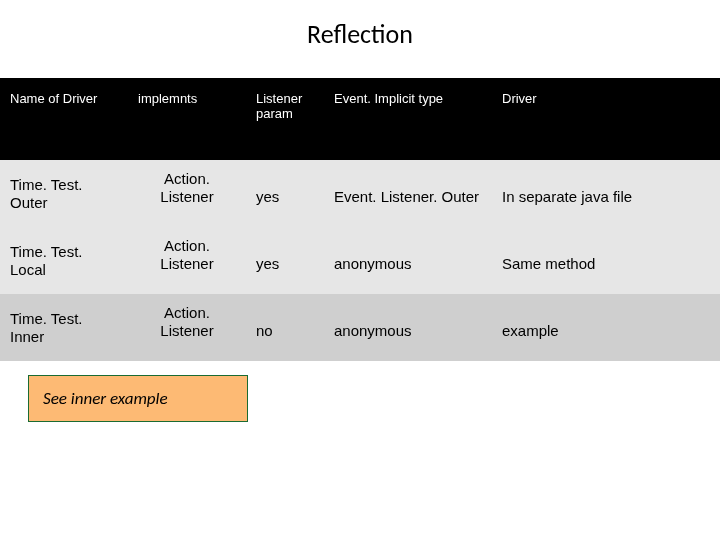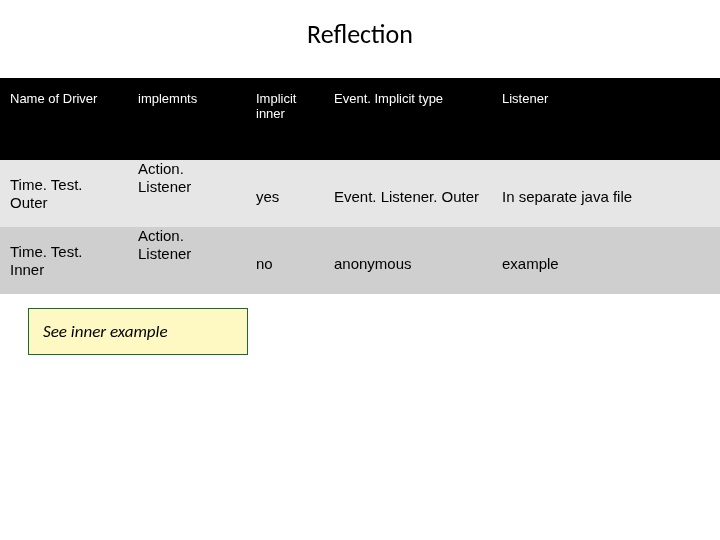--- a/index.html
+++ b/index.html
@@ -47,30 +47,30 @@
     vertical-align: top;
     line-height: 1.2;
     color: #000;
   }
   .row td:first-child {
     vertical-align: middle;
     padding-top: 16px;
     padding-bottom: 15px;
     margin-left: 38px;
   }
-  .row td:nth-child(2) { padding-top: 0; }
+  .row td:nth-child(2) { padding-top: 10px; text-align: center; }
   .row td:nth-child(3),
   .row td:nth-child(4),
   .row td:nth-child(5) { padding-top: 28px; }
   .odd td { background: #e6e6e6; }
   .even td { background: #cfcfcf; }
   .link-box {
     margin: 14px 0 0 28px;
     width: 220px;
-    background: #fef9c3;
+    background: #fdba74;
     border: 1px solid #1a6b32;
     padding: 12px 14px;
     font-style: italic;
     font-family: Calibri, Arial, sans-serif;
     font-size: 17px;
     color: #000;
   }
 </style>
 </head>
 <body>
@@ -84,30 +84,37 @@
       <col class="c1">
         <col class="c2">
         <col class="c3">
         <col class="c4">
         <col class="c5">
     </colgroup>
     <tbody>
         <tr class="hdr">
       <td>Name of Driver</td>
       <td>implemnts</td>
-      <td>Implicit inner</td>
+      <td>Listener param</td>
       <td>Event. Implicit type</td>
-      <td>Listener</td>
+      <td>Driver</td>
     </tr>
     <tr class="row odd">
       <td>Time. Test. Outer</td>
       <td>Action. Listener</td>
       <td>yes</td>
       <td>Event. Listener. Outer</td>
       <td>In separate java file</td>
+    </tr>
+    <tr class="row odd">
+      <td>Time. Test. Local</td>
+      <td>Action. Listener</td>
+      <td>yes</td>
+      <td>anonymous</td>
+      <td>Same method</td>
     </tr>
     <tr class="row even">
       <td>Time. Test. Inner</td>
       <td>Action. Listener</td>
       <td>no</td>
       <td>anonymous</td>
       <td>example</td>
     </tr>
   </tbody>
     </table>

